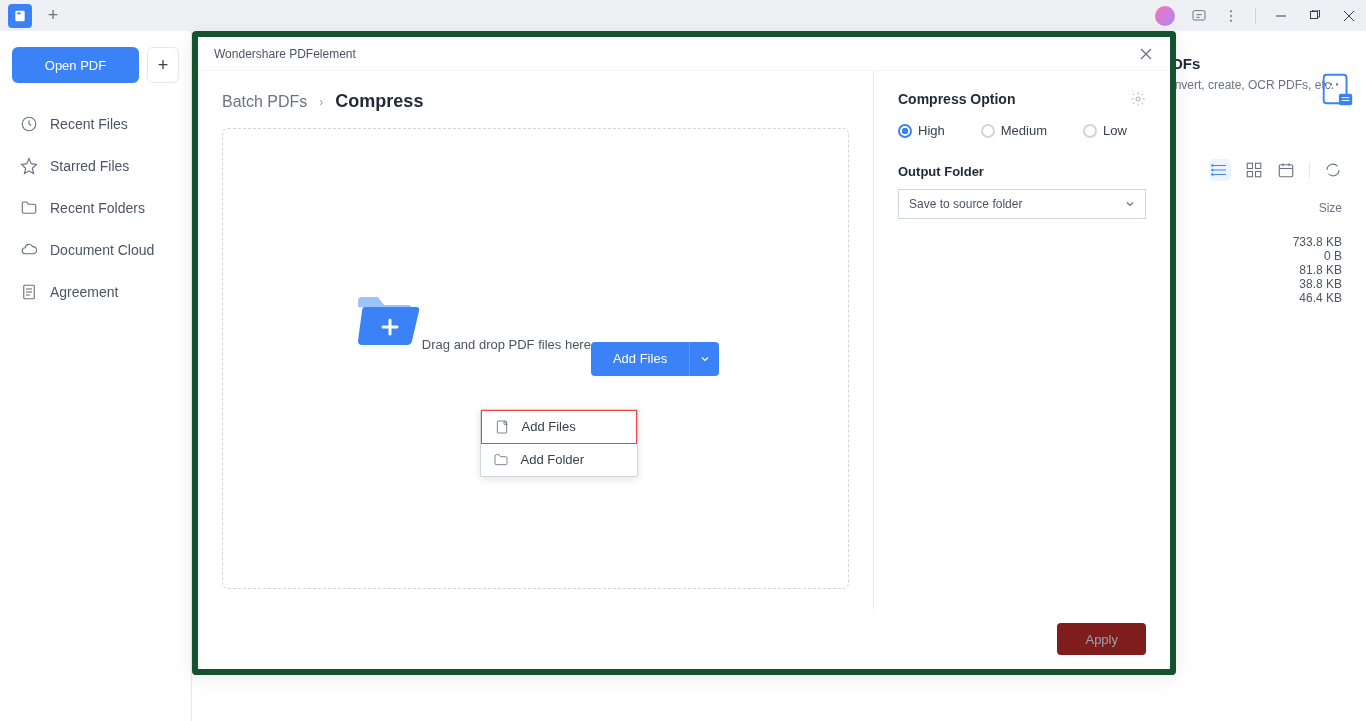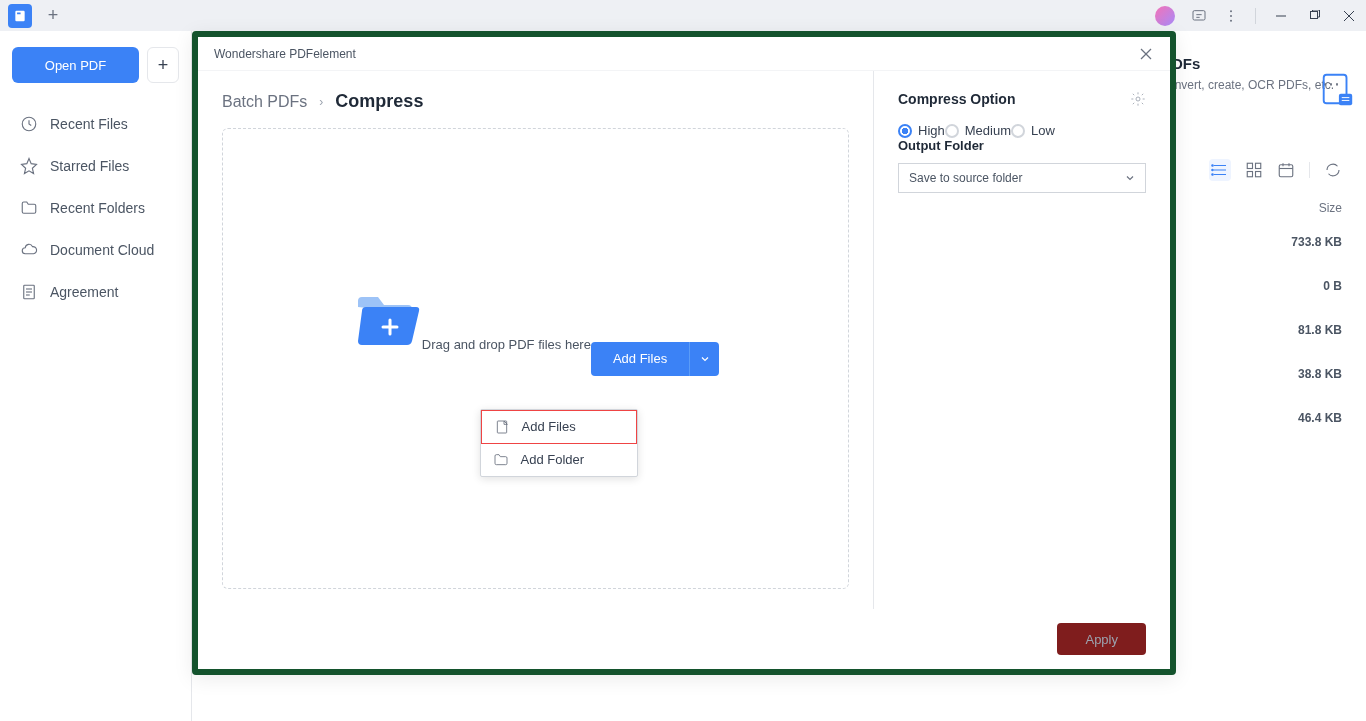--- a/index.html
+++ b/index.html
@@ -31,21 +31,21 @@
 
 .content { flex: 1; position: relative; padding: 24px; }
 .peek-card { position: absolute; right: 24px; top: 24px; width: 180px; }
 .peek-title { font-size: 15px; font-weight: 600; color: #1f2937; margin-bottom: 4px; }
 .peek-desc { font-size: 12px; color: #6b7280; line-height: 1.5; }
 .peek-icon { position: absolute; right: 10px; top: 40px; width: 38px; height: 38px; }
 .toolbar-row { position: absolute; right: 24px; top: 128px; display: flex; gap: 14px; align-items: center; }
 .tool-ico { width: 18px; height: 18px; stroke: #6b7280; fill: none; stroke-width: 1.5; }
 .tool-ico.active { stroke: #3b82f6; background: #eef4ff; border-radius: 4px; padding: 2px; width: 22px; height: 22px; }
 .col-size { position: absolute; right: 24px; top: 170px; font-size: 12px; color: #6b7280; }
-.file-sizes { position: absolute; right: 24px; top: 204px; display: flex; flex-direction: column; gap: 30px; font-size: 12px; color: #4b5563; text-align: right; font-weight: bold; }
+.file-sizes { position: absolute; right: 24px; top: 204px; display: flex; flex-direction: column; font-size: 12px; color: #4b5563; text-align: right; }
 .more-dots { position: absolute; right: 24px; top: 42px; font-size: 18px; color: #6b7280; letter-spacing: 2px; cursor: pointer; }
 
 
 .modal { position: absolute; left: 192px; top: 31px; width: 984px; height: 644px; background: #fff; border: 6px solid #14532d; border-radius: 4px; box-shadow: 0 4px 20px rgba(0,0,0,0.08); display: flex; flex-direction: column; }
 .modal-header { height: 34px; display: flex; align-items: center; justify-content: space-between; padding: 0 16px; border-bottom: 1px solid #f3f4f6; }
 .modal-title { font-size: 12px; color: #4b5563; }
 .modal-close { width: 16px; height: 16px; cursor: pointer; color: #6b7280; }
 .modal-body { flex: 1; display: flex; }
 .modal-left { flex: 1; padding: 20px 24px; display: flex; flex-direction: column; border-right: 1px solid #e5e7eb; }
 .breadcrumb { display: flex; align-items: center; gap: 12px; font-size: 16px; margin-bottom: 16px; }
@@ -60,21 +60,21 @@
 .add-files-drop { background: #3b82f6; color: #fff; border: none; border-left: 1px solid #5a9cf8; width: 30px; height: 34px; border-radius: 0 4px 4px 0; cursor: pointer; display: flex; align-items: center; justify-content: center; }
 .add-menu { position: absolute; top: 50%; left: 50%; transform: translate(-56px, 50px); width: 158px; background: #fff; border: 1px solid #d1d5db; border-radius: 2px; box-shadow: 0 2px 8px rgba(0,0,0,0.12); }
 .add-menu-item { display: flex; align-items: center; gap: 12px; padding: 8px 12px; font-size: 13px; color: #374151; cursor: pointer; }
 .add-menu-item.highlighted { border: 1px solid #ef4444; }
 .add-menu-item svg { width: 16px; height: 16px; stroke: #6b7280; fill: none; stroke-width: 1.3; }
 
 .modal-right { width: 296px; padding: 20px 24px; }
 .opt-header { display: flex; justify-content: space-between; align-items: center; margin-bottom: 16px; }
 .opt-title { font-size: 14px; font-weight: 600; color: #1f2937; }
 .opt-gear { width: 16px; height: 16px; stroke: #9ca3af; fill: none; }
-.radio-row { display: flex; }
+.radio-row { display: flex; gap: 36px; margin-bottom: 26px; }
 .radio-opt { display: flex; align-items: center; gap: 6px; font-size: 13px; color: #374151; cursor: pointer; }
 .radio { width: 14px; height: 14px; border: 2px solid #d1d5db; border-radius: 50%; display: inline-block; }
 .radio.checked { border-color: #3b82f6; background: radial-gradient(circle, #3b82f6 45%, #fff 50%); }
 .out-label { font-size: 13px; font-weight: 600; color: #1f2937; margin-bottom: 10px; }
 .select-box { border: 1px solid #d1d5db; border-radius: 0; height: 30px; display: flex; align-items: center; justify-content: space-between; padding: 0 10px; font-size: 12px; color: #4b5563; cursor: pointer; }
 
 .modal-footer { height: 60px; display: flex; align-items: center; justify-content: flex-end; padding: 0 24px; }
 .apply-btn { background: #7f1d1d; color: #9ca3af; border: none; border-radius: 4px; height: 32px; padding: 0 28px; font-size: 13px; cursor: not-allowed; }
 </style>
 </head>

